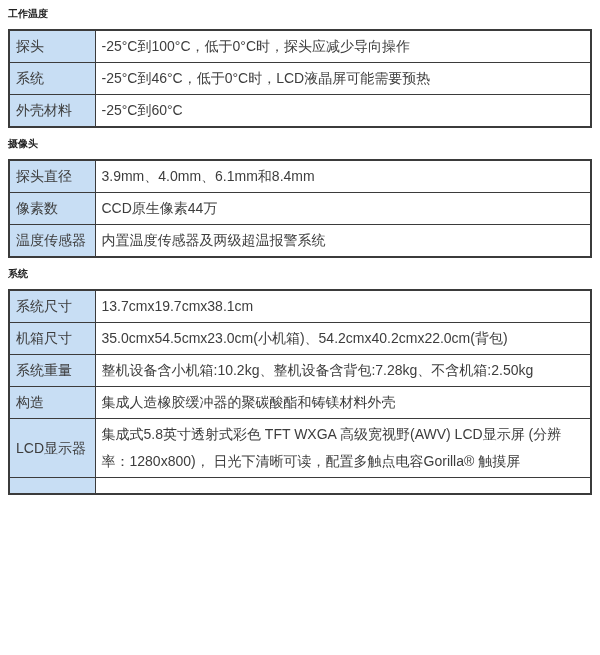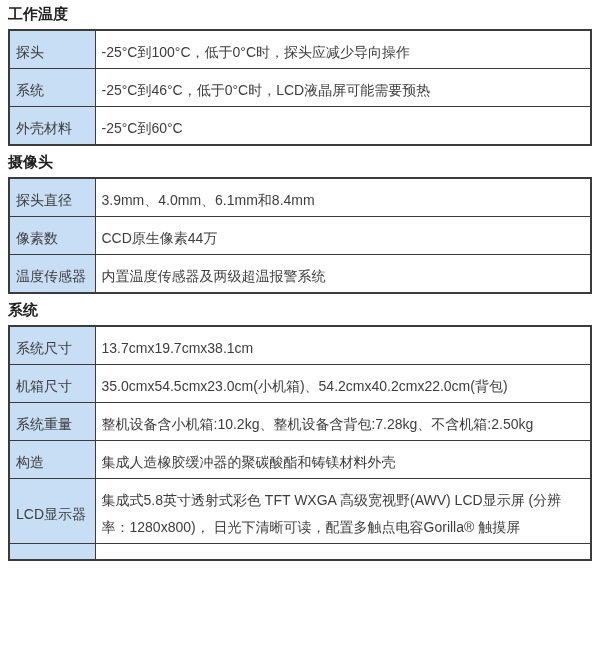--- a/index.html
+++ b/index.html
@@ -7,38 +7,38 @@
   body {
     width: 600px;
     height: 655px;
     overflow: hidden;
     background: #ffffff;
     padding: 6px 8px 0 8px;
     font-family: "Liberation Sans", "DejaVu Sans", sans-serif;
     color: #3d3d3d;
   }
   h2.section-title {
-    font-size: 15px;
+    font-size: 10px;
     line-height: 16px;
     font-weight: bold;
     color: #212121;
     margin: 0 0 7px 0;
   }
   table.spec-table {
     border-collapse: collapse;
     width: 584px;
     table-layout: fixed;
     margin: 0 0 8px 0;
     border: 2px solid var(--border-color, #3b3b3b);
   }
   table.spec-table td {
     border: 1.5px solid var(--border-color, #3b3b3b);
     font-size: 14px;
     line-height: 27px;
-    padding: 8px 6px 2px 6px;
+    padding: 2px 6px 2px 6px;
     vertical-align: middle;
     word-break: break-word;
   }
   td.lbl {
     background: var(--label-bg, #c8def4);
     width: 86px;
   }
   td.val { padding-left: 7px; }
   tr.stub-row td { height: 16px; padding: 0; }
 </style>

